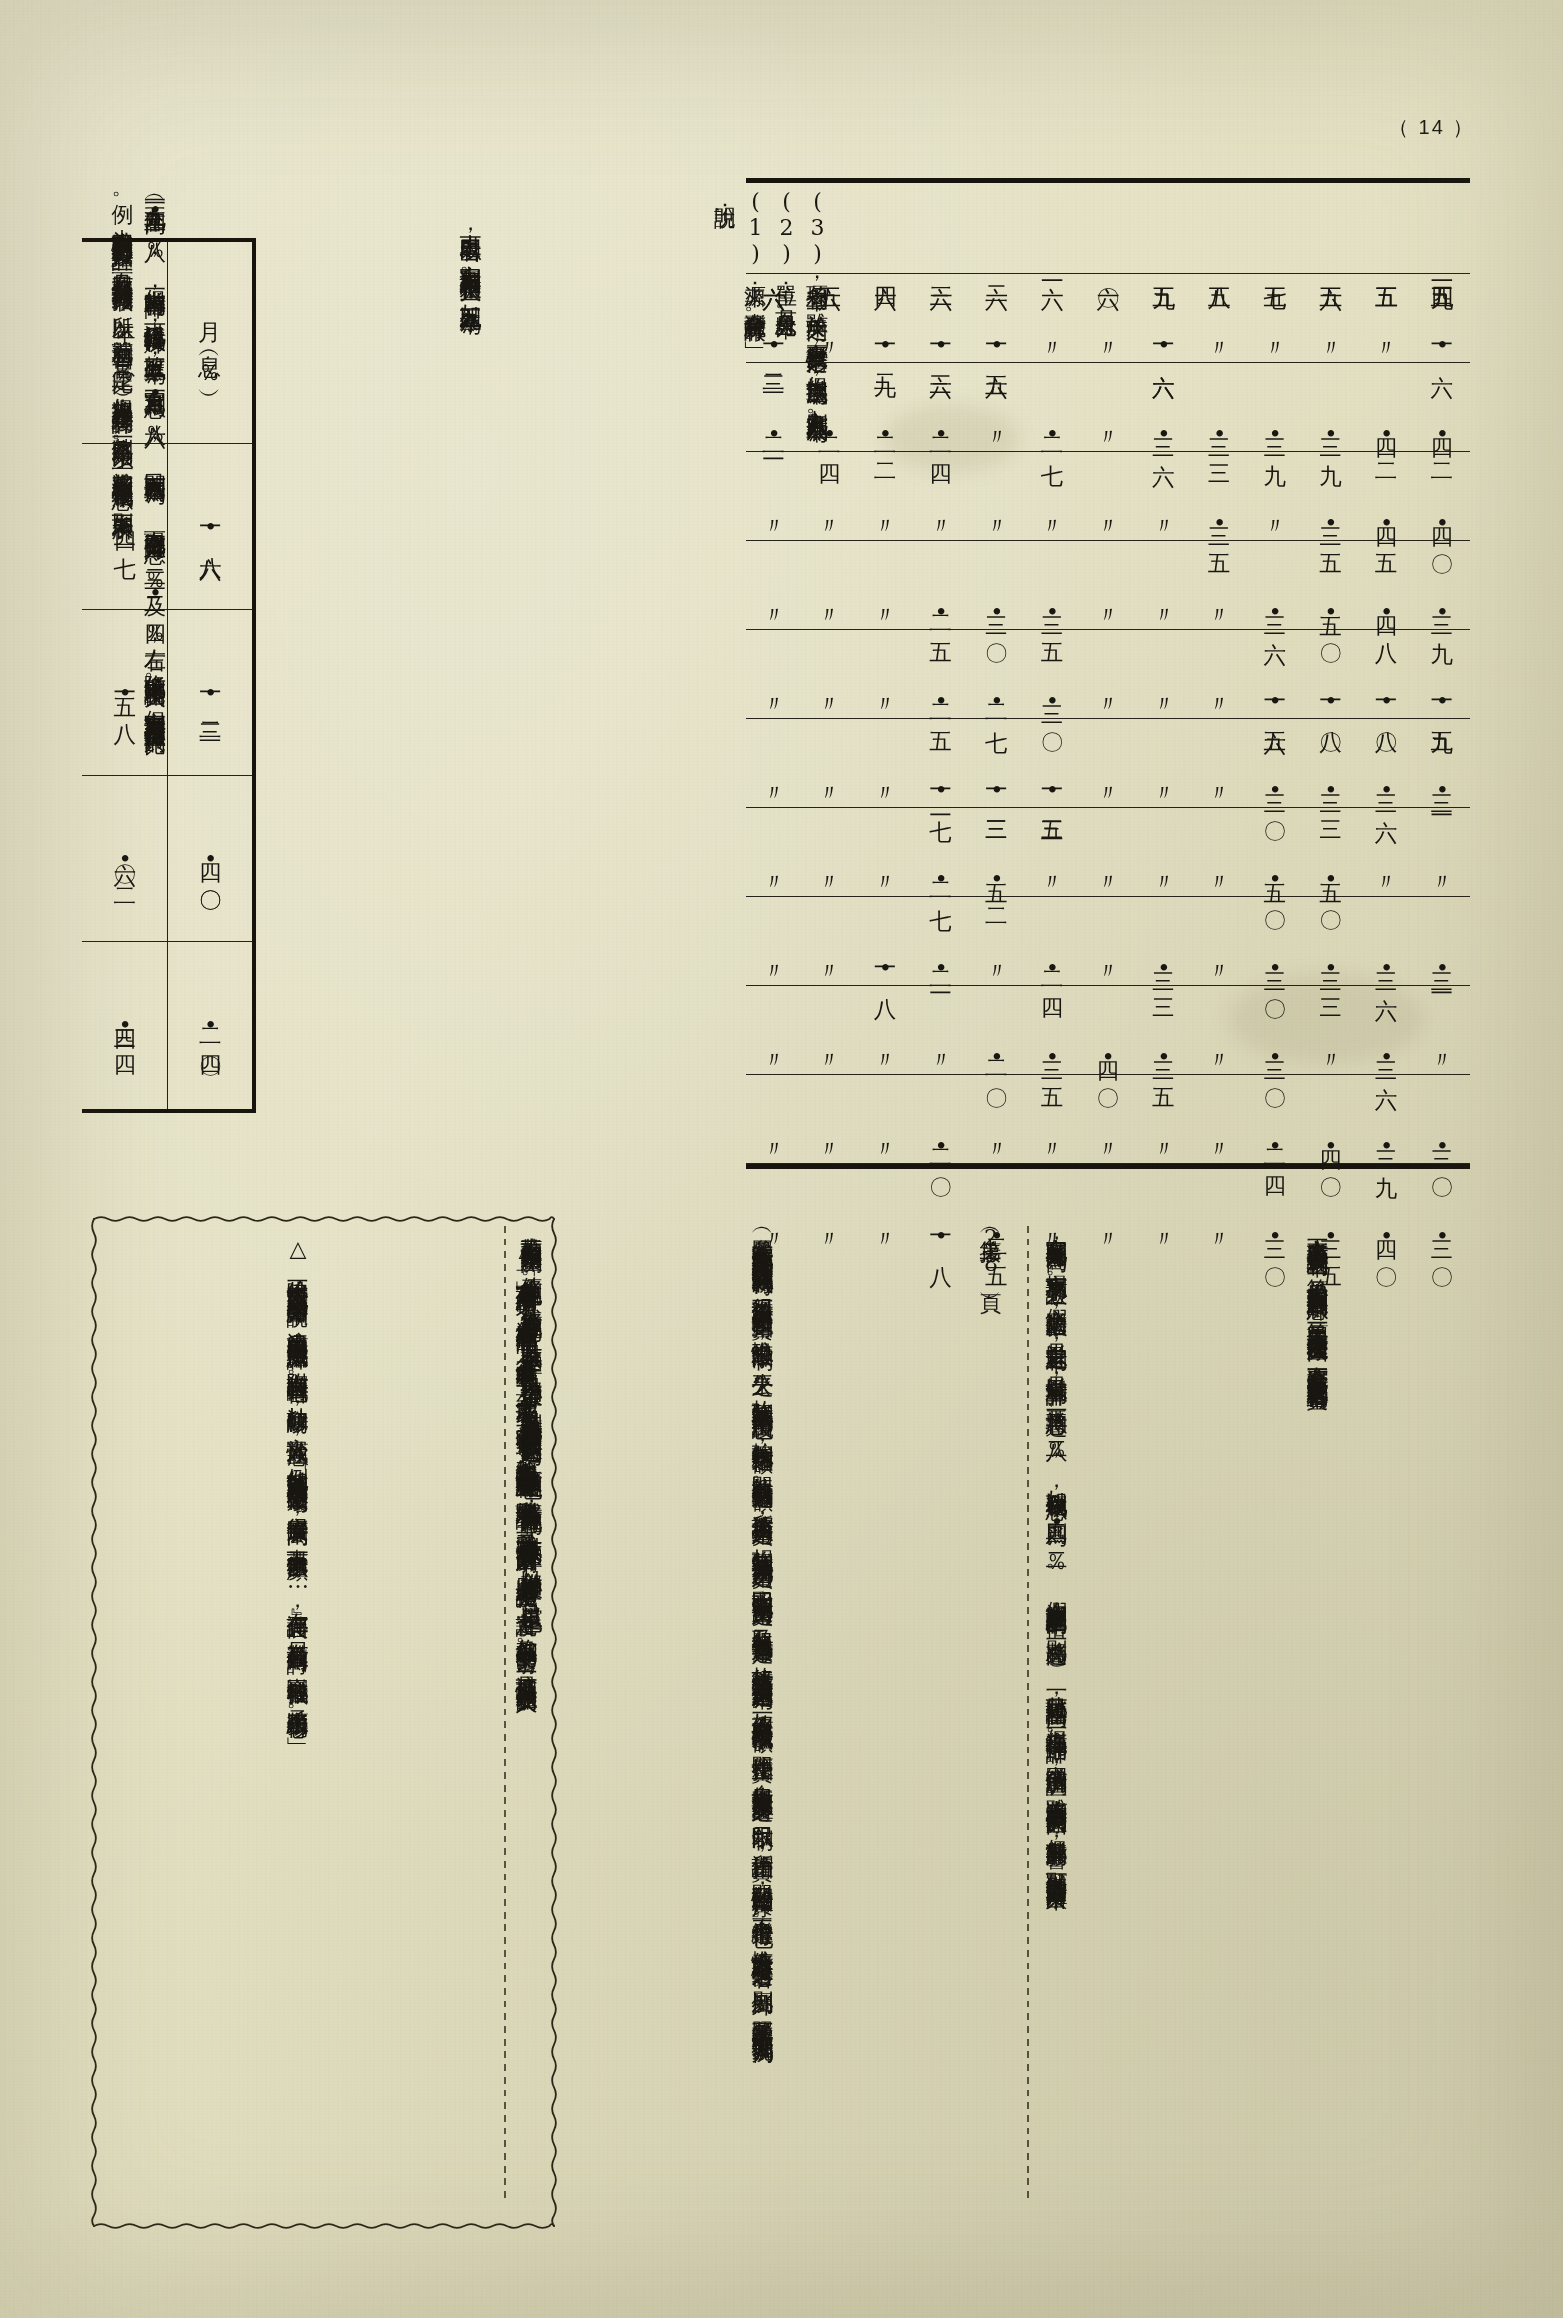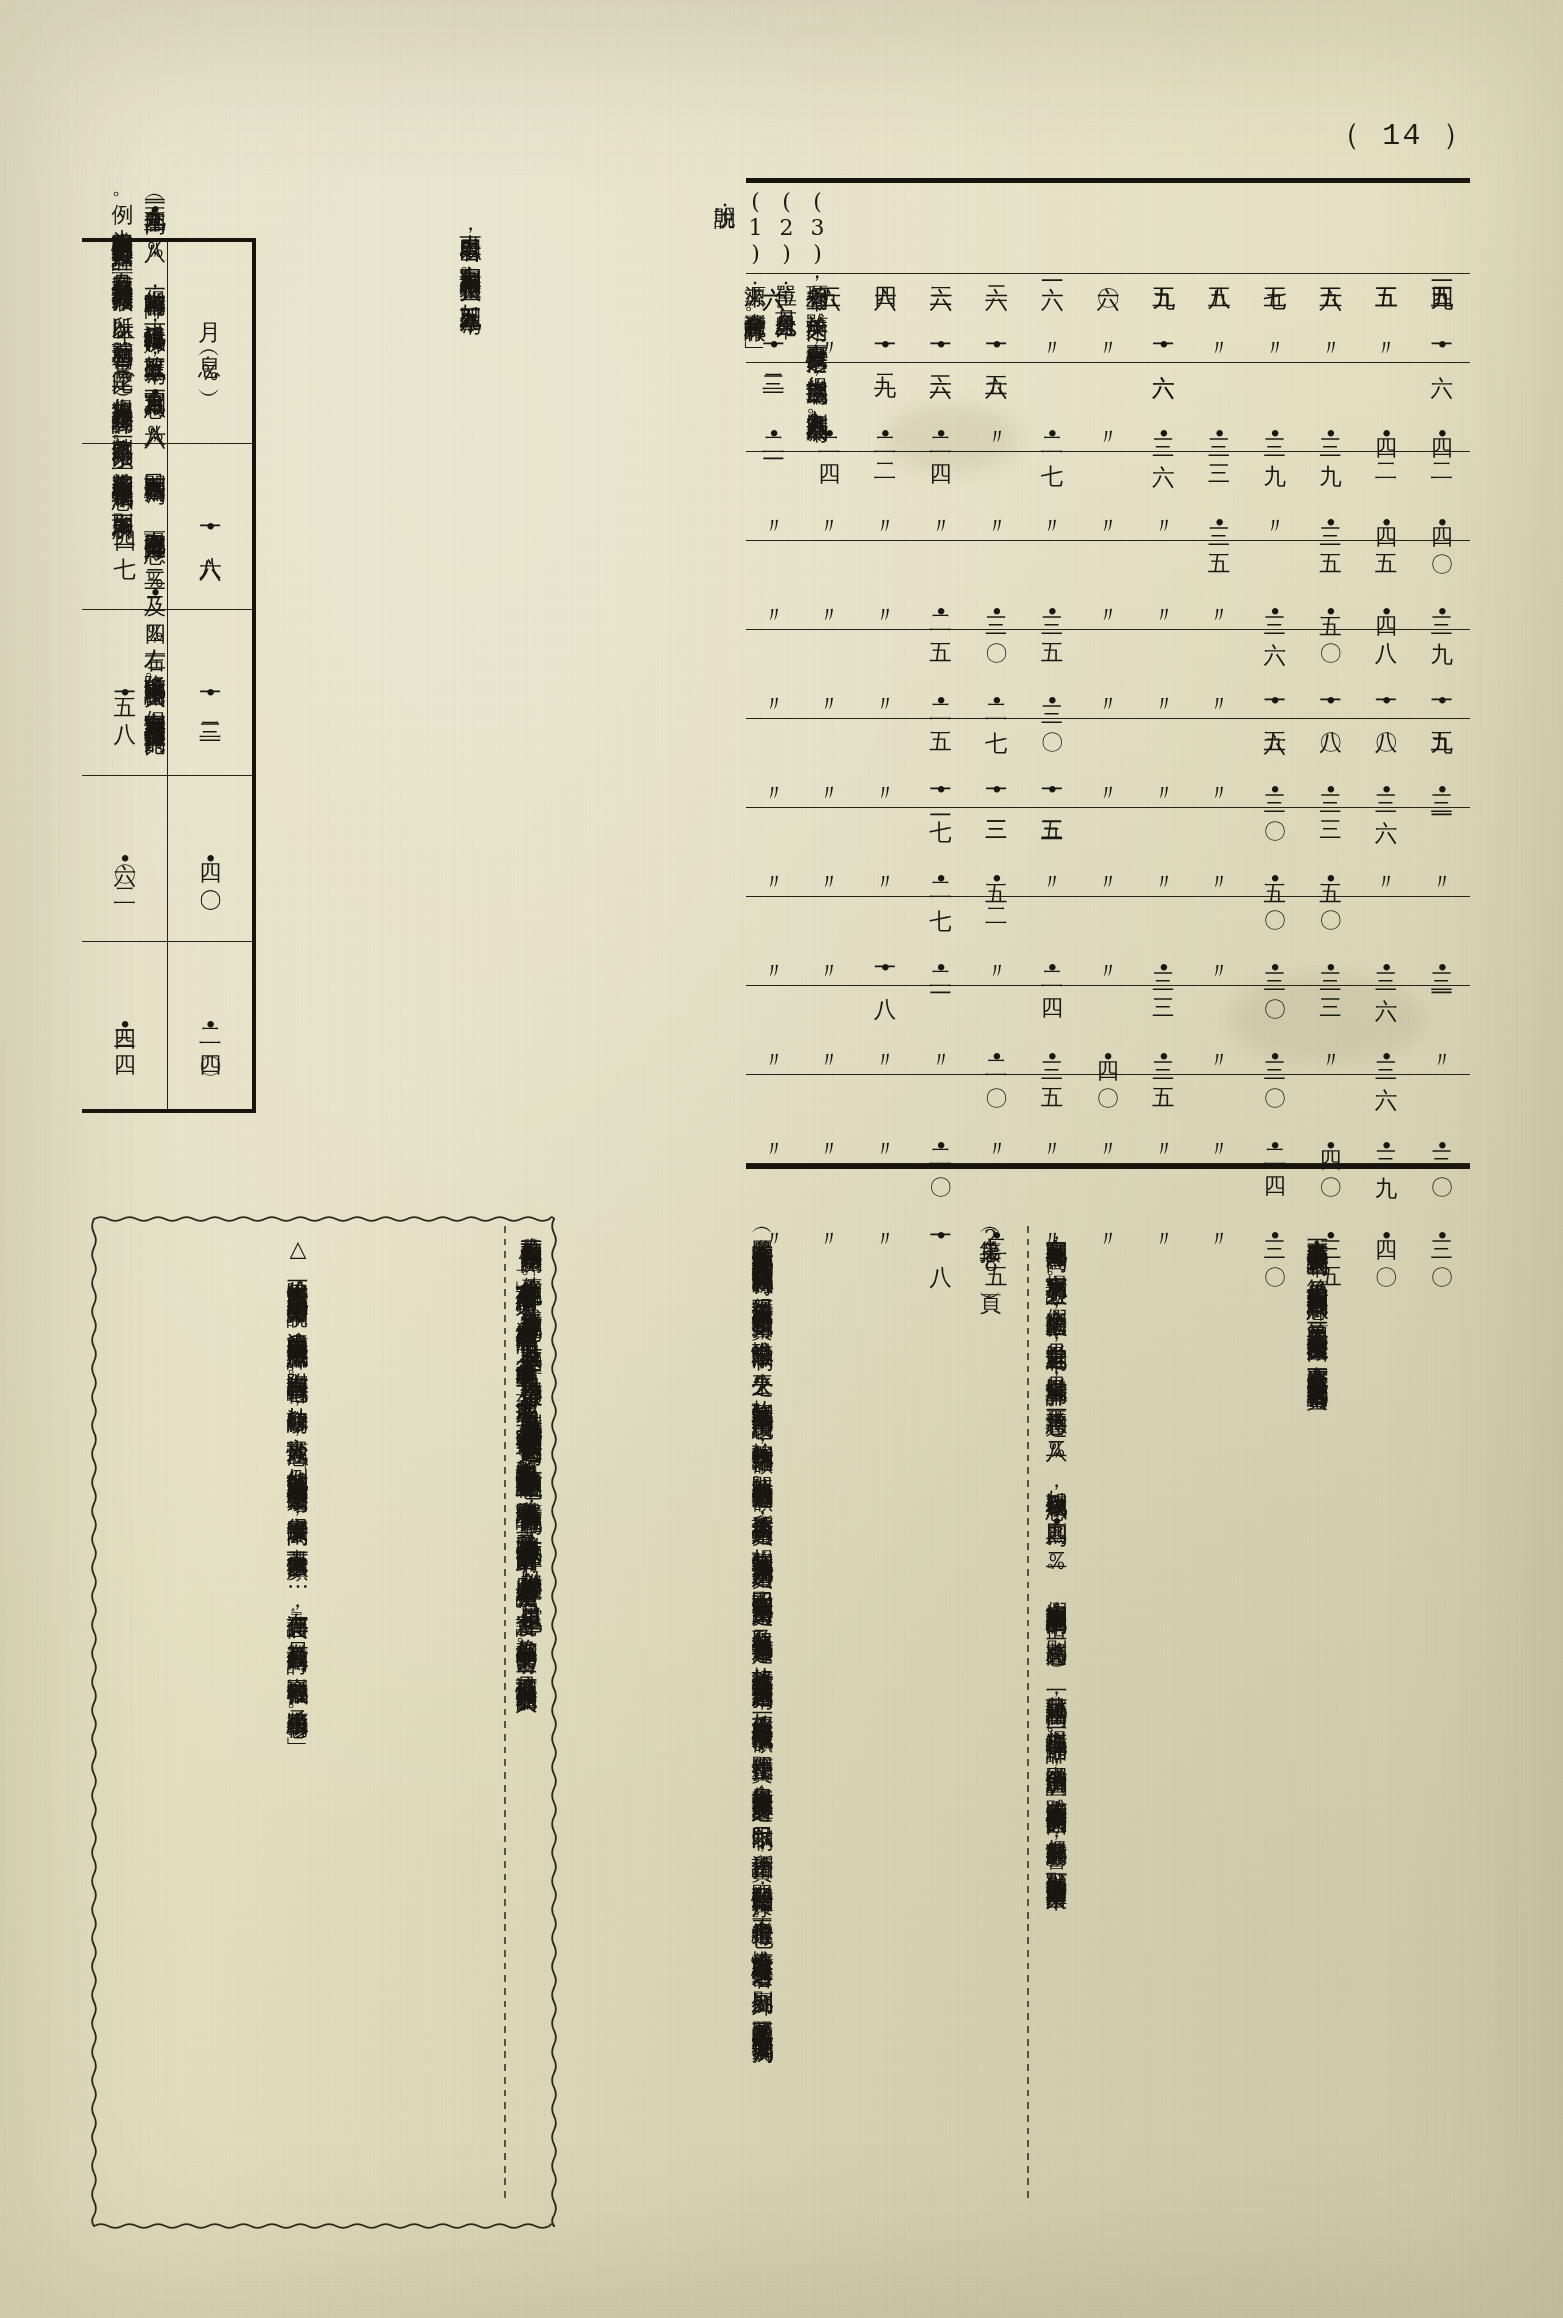--- a/index.html
+++ b/index.html
@@ -40,23 +40,23 @@
     -webkit-text-orientation: upright;
     line-height: 1.52;
     letter-spacing: 0.055em;
     font-family: "DejaVu Serif", "Liberation Serif", serif;
     white-space: pre-wrap;
   }
 
   .pageno {
     position: absolute;
     right: 88px; top: 114px;
-    font-size: 30px;
+    font-size: 20px;
     letter-spacing: 2.2px;
-    font-family: Liberation Mono, monospace;
+    font-family: Liberation Sans, sans-serif;
     color: #1d1a13;
   }
 
   
   .main-table {
     position: absolute;
     left: 746px; top: 178px;
     width: 724px; height: 991px;
     border-top: 5.2px solid #17140e;
     border-bottom: 5.2px solid #17140e;

